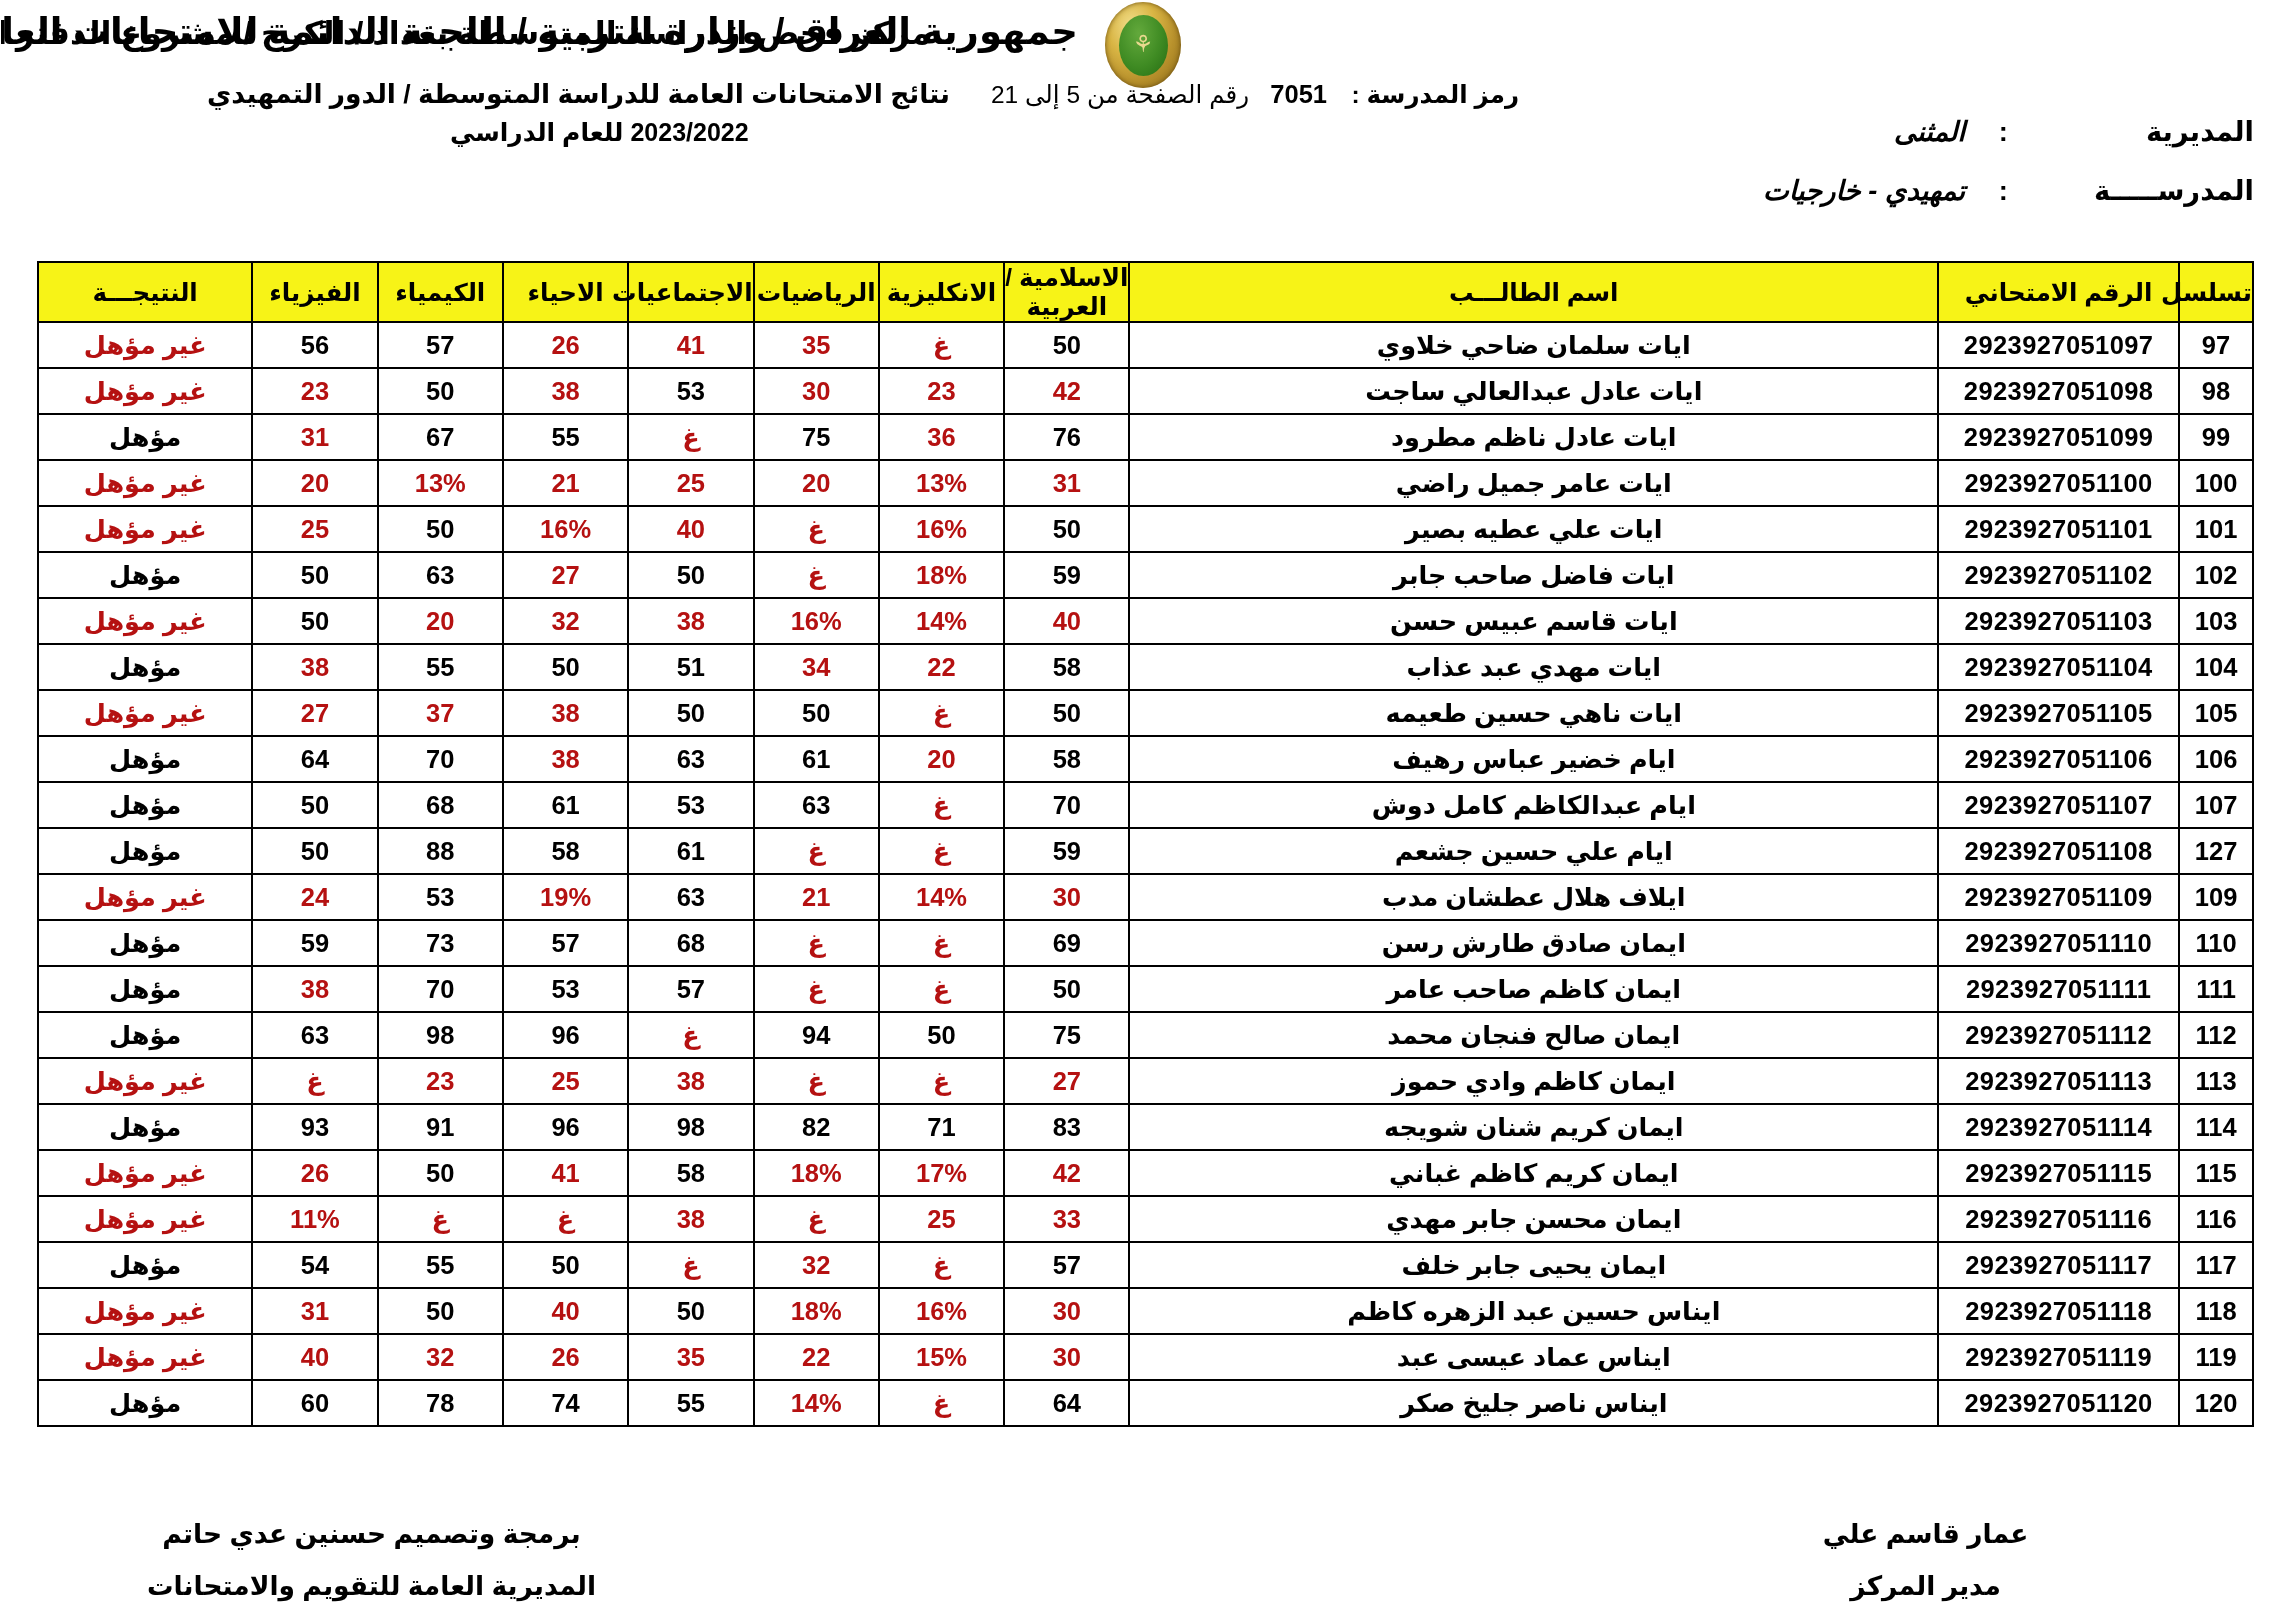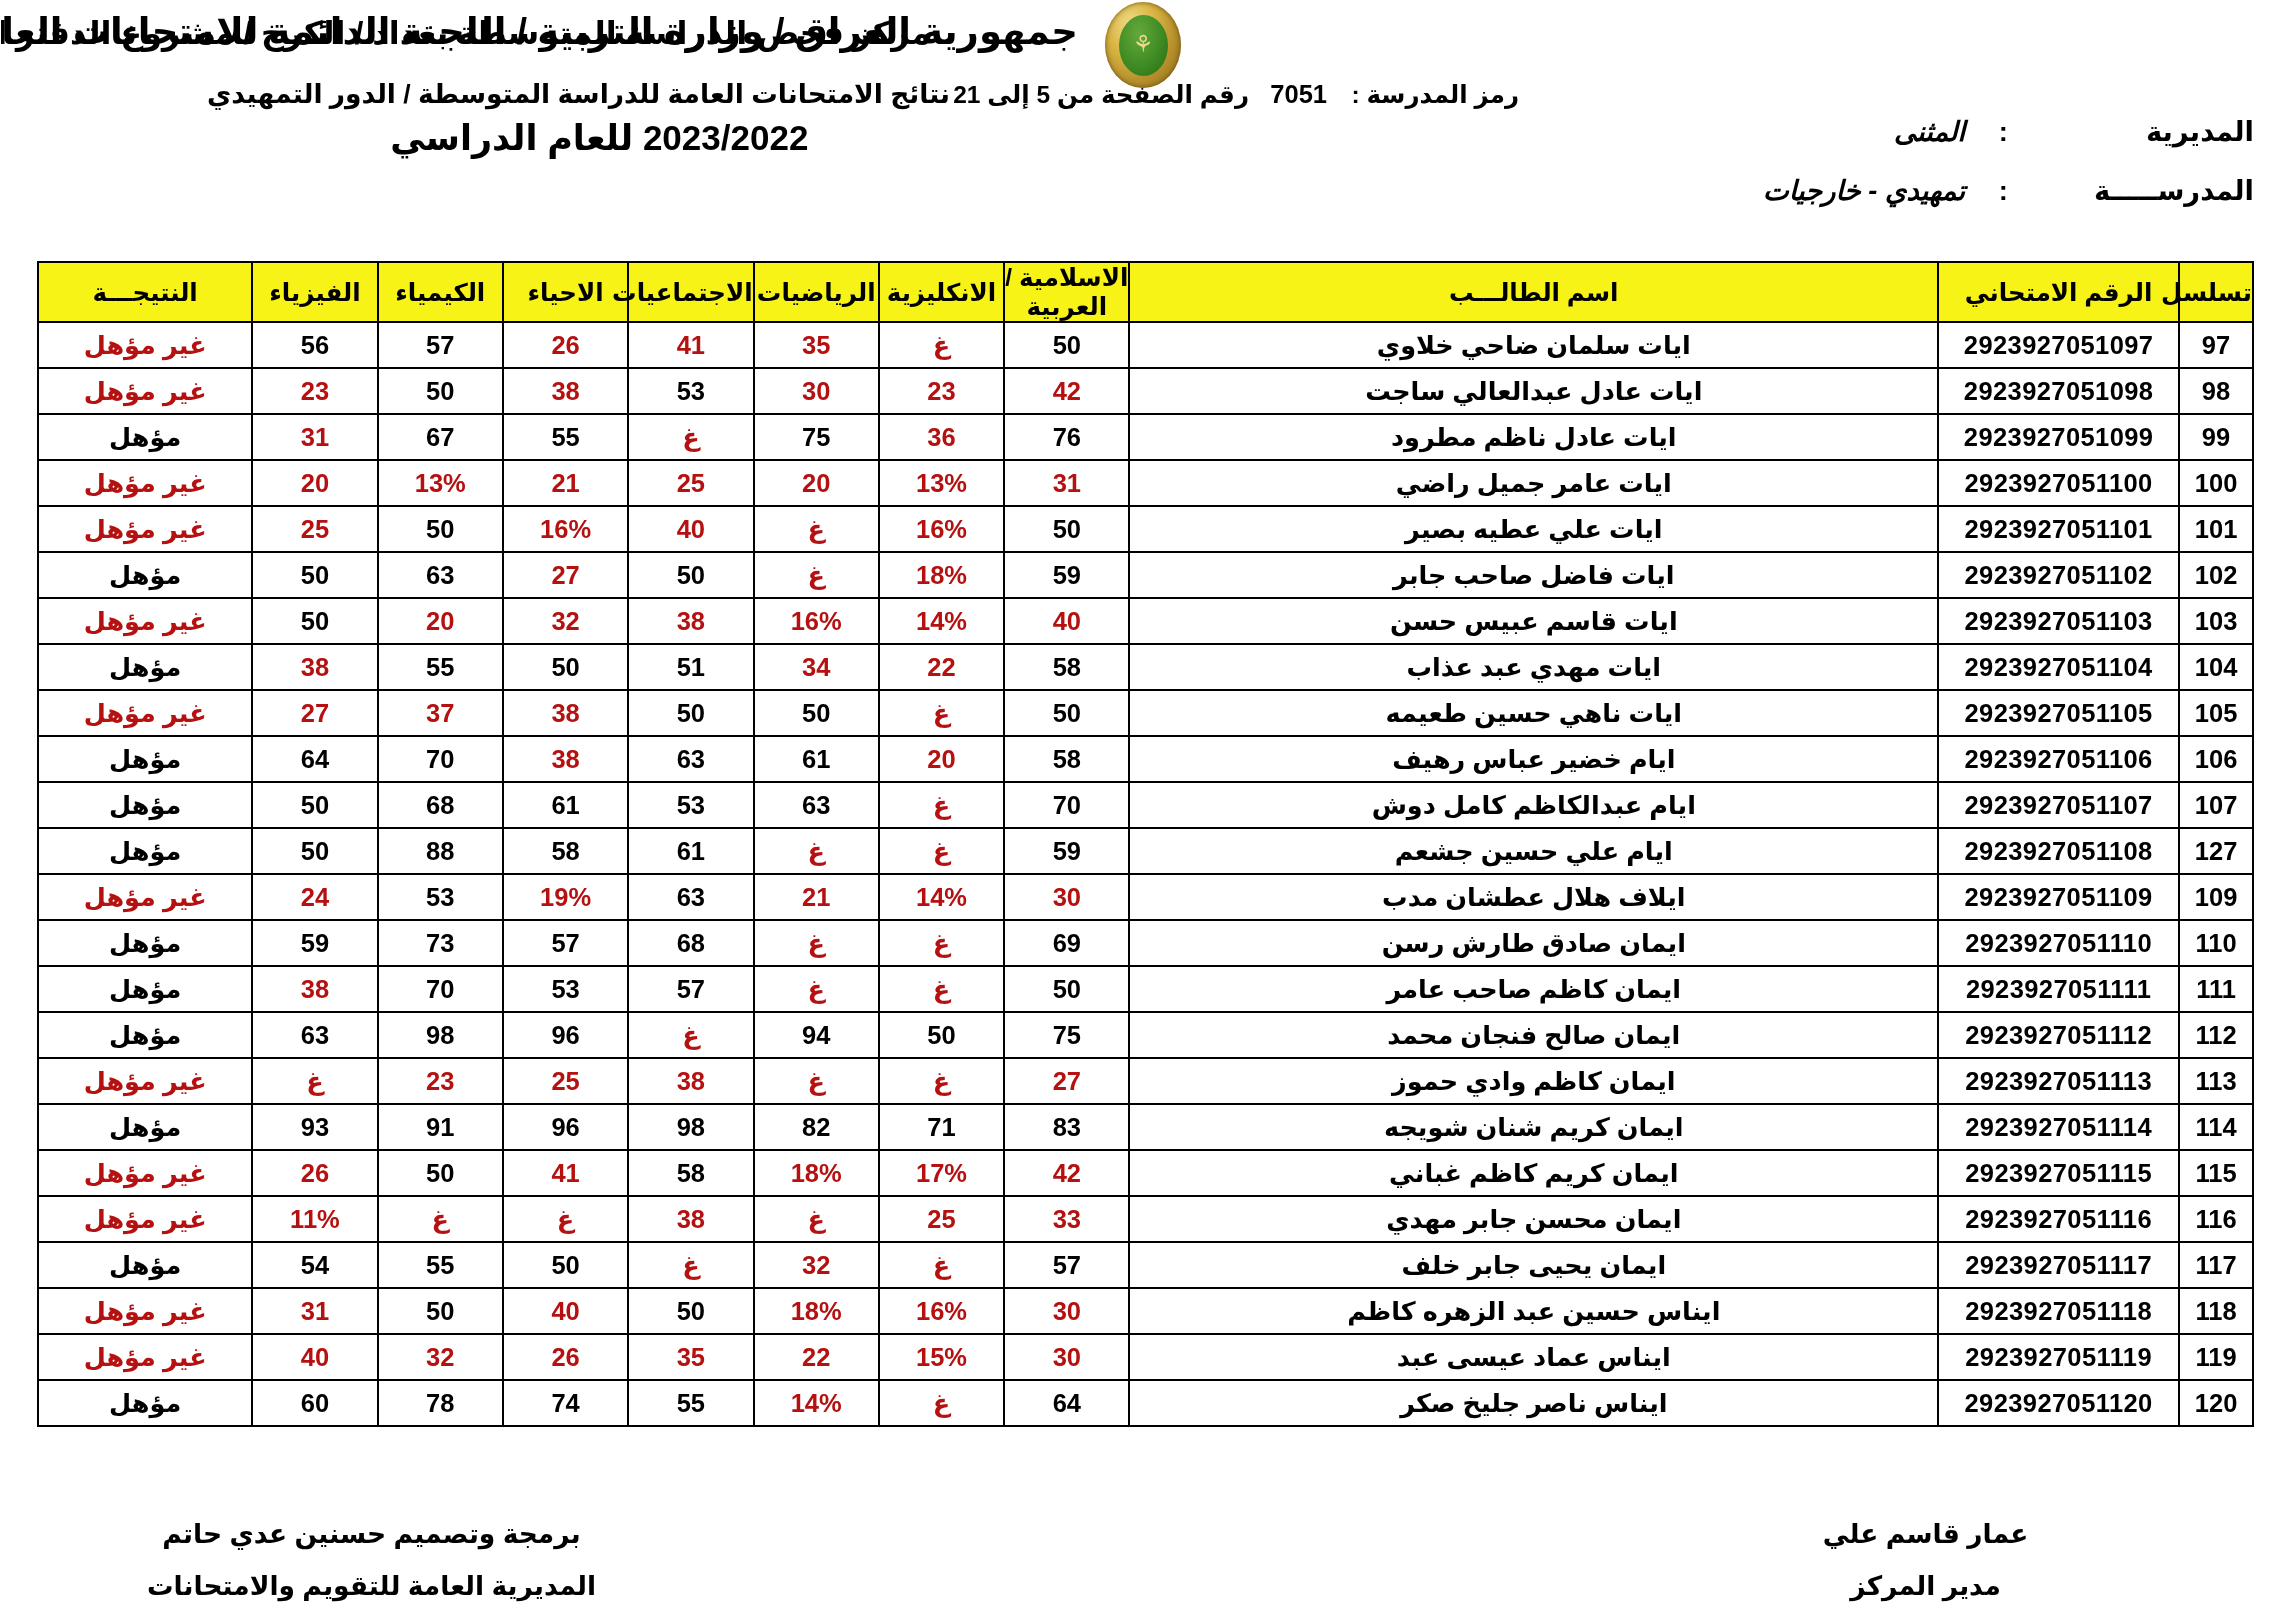--- a/index.html
+++ b/index.html
@@ -80,21 +80,21 @@
     font-size: 26.5px;
     font-weight: bold;
     white-space: nowrap;
   }
   .hdr-line3 {
     position: absolute;
     top: 118px;
     right: 1426px;
     width: 510px;
     text-align: center;
-    font-size: 35px;
+    font-size: 25px;
     font-weight: bold;
     white-space: nowrap;
   }
   .hdr-year {
     display: inline-block;
     direction: ltr;
     margin-right: 25.5px;
   }
 
   .hdr-schoolcode {
@@ -109,21 +109,21 @@
     display: inline-block;
     direction: ltr;
     margin-right: 17.6px;
     font-size: 25.5px;
   }
   .hdr-pageno {
     position: absolute;
     top: 80px;
     right: 1044px;
     font-size: 24.5px;
-    font-weight: bold;
+    font-weight: normal;
     white-space: nowrap;
   }
 
   .info-block {
     position: absolute;
     top: 116px;
     right: 39px;
     width: 549px;
     font-size: 27.4px;
     font-weight: bold;

